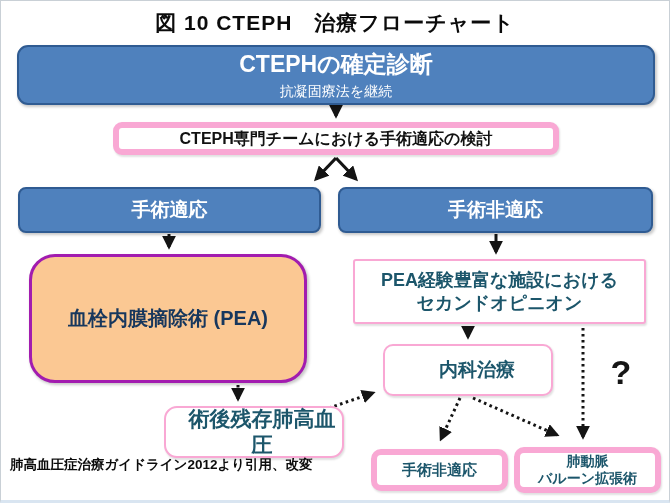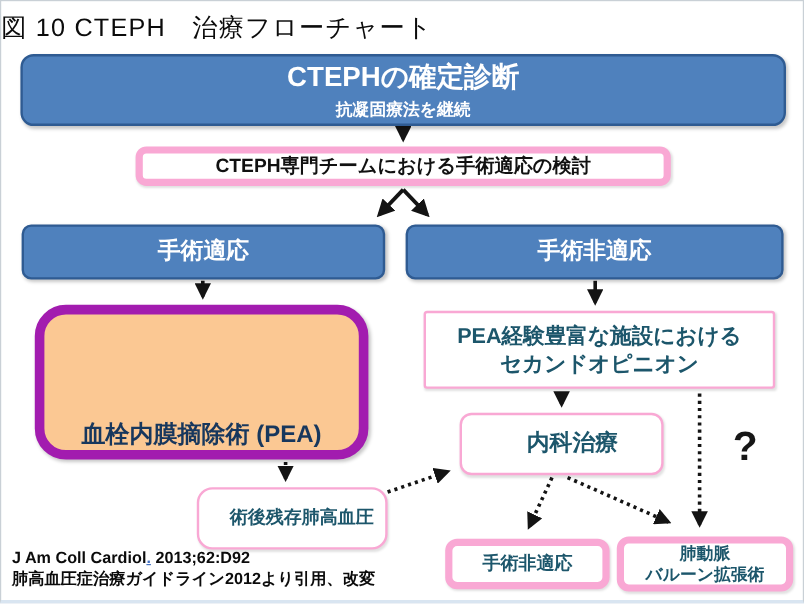--- a/index.html
+++ b/index.html
@@ -3,46 +3,46 @@
 <meta charset="utf-8">
 <style>
   html,body{margin:0;padding:0;background:#eef1f4;}
   .canvas{
     position:relative;width:670px;height:503px;background:#ffffff;
     border:1px solid #c9d0d6;border-bottom:3px solid #d9e5f1;
     box-sizing:border-box;overflow:hidden;
     font-family:"Liberation Sans","DejaVu Sans",sans-serif;
   }
   .title{
-    position:absolute;left:0;top:8px;width:100%;text-align:left;
-    font-size:21px;font-weight:normal;color:#0b0b0b;letter-spacing:1px;
+    position:absolute;left:0;top:8px;width:100%;text-align:center;
+    font-size:21px;font-weight:bold;color:#0b0b0b;letter-spacing:1px;
   }
   .node{
     position:absolute;display:flex;flex-direction:column;
     align-items:center;justify-content:center;text-align:center;
     box-sizing:border-box;z-index:2;line-height:1.25;
   }
   .blue{
     background:#4f81bd;border:2px solid #2f5b92;border-radius:8px;
     color:#ffffff;font-weight:bold;
     box-shadow:1.5px 2px 3px rgba(0,0,0,0.22);
   }
   .white{
     background:#ffffff;border:6px solid #f9a8d4;
     font-weight:bold;box-shadow:1px 1.5px 2px rgba(0,0,0,0.12);
   }
   .orange{
-    background:#fbc893;border:8px solid #a21caf;border-radius:26px;
-    font-weight:bold;box-shadow:1.5px 2px 3px rgba(0,0,0,0.22);justify-content:flex-end;
+    background:#fbc893;border:3px solid #a21caf;border-radius:26px;
+    font-weight:bold;box-shadow:1.5px 2px 3px rgba(0,0,0,0.22);
   }
   .t-navy{color:#17375d;}
   .t-teal{color:#1c566b;}
   .t-black{color:#111111;}
   .confirm-l1{font-size:23px;font-weight:bold;}
-  .confirm-l2{font-size:14px;font-weight:bold;margin-top:4px;}
+  .confirm-l2{font-size:14px;font-weight:normal;margin-top:4px;}
   .arrows{position:absolute;left:0;top:0;z-index:1;}
   .qmark{
     position:absolute;left:600px;top:352px;width:40px;
     font-size:34px;font-weight:bold;color:#161616;z-index:2;text-align:center;
   }
   .citation{
     position:absolute;left:9px;top:455px;z-index:2;
     font-size:13.5px;font-weight:bold;color:#0b0b0b;line-height:1.35;
   }
   .cite-dot{color:#4472c4;text-decoration:underline;}
@@ -98,33 +98,32 @@
 
   <div class="node white t-teal" style="left:352px;top:258px;width:293px;height:65px;border-radius:3px;font-size:18px;border-width:2.5px;">
     <span>PEA経験豊富な施設における</span>
     <span>セカンドオピニオン</span>
   </div>
 
   <div class="node white t-teal" style="left:382px;top:343px;width:170px;height:52px;border-radius:10px;font-size:19px;border-width:2.5px;padding-left:18px;">
     <span>内科治療</span>
   </div>
 
-  <div class="node white t-teal" style="left:163px;top:405px;width:159px;height:52px;border-radius:13px;font-size:15px;border-width:2.5px;padding-left:16px;">
+  <div class="node white t-teal" style="left:163px;top:405px;width:180px;height:52px;border-radius:13px;font-size:21px;border-width:2.5px;padding-left:16px;">
     <span>術後残存肺高血圧</span>
   </div>
 
   <div class="node white t-teal" style="left:370px;top:448px;width:137px;height:42px;border-radius:10px;font-size:15px;">
     <span>手術非適応</span>
   </div>
 
   <div class="node white t-teal" style="left:513px;top:446px;width:147px;height:46px;border-radius:10px;font-size:14px;">
     <span>肺動脈</span>
     <span>バルーン拡張術</span>
   </div>
 
   <div class="qmark">?</div>
 
   <div class="citation">
-    <div><span>J Am Coll Cardiol</span><span class="cite-dot">.</span><span> 2013;62:D92</span></div>
     <div>肺高血圧症治療ガイドライン2012より引用、改変</div>
   </div>
 
 </div>
 
 </body></html>

